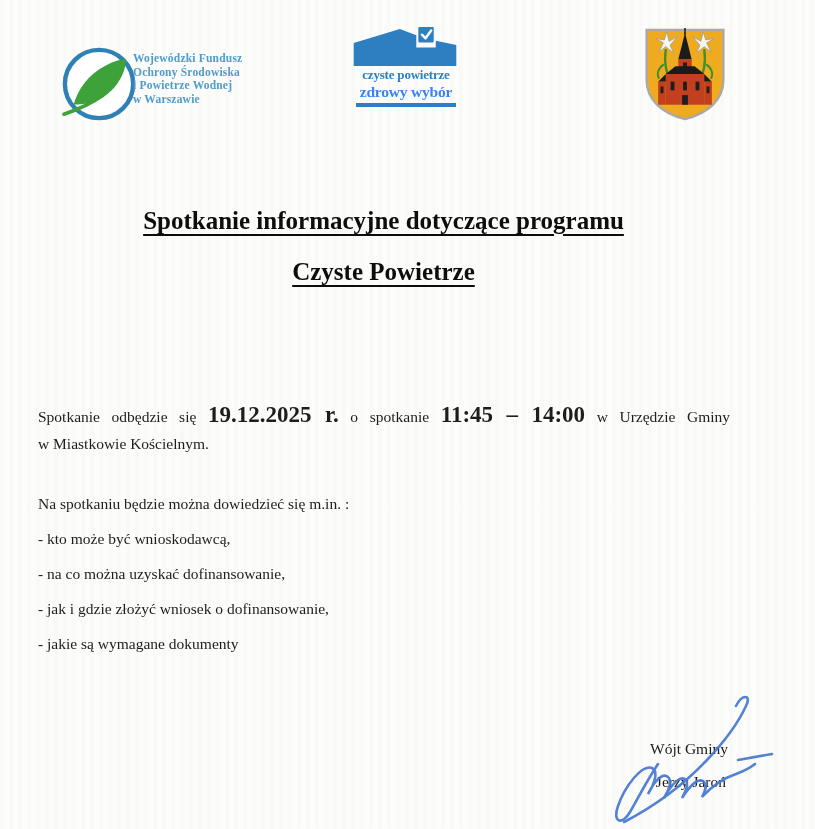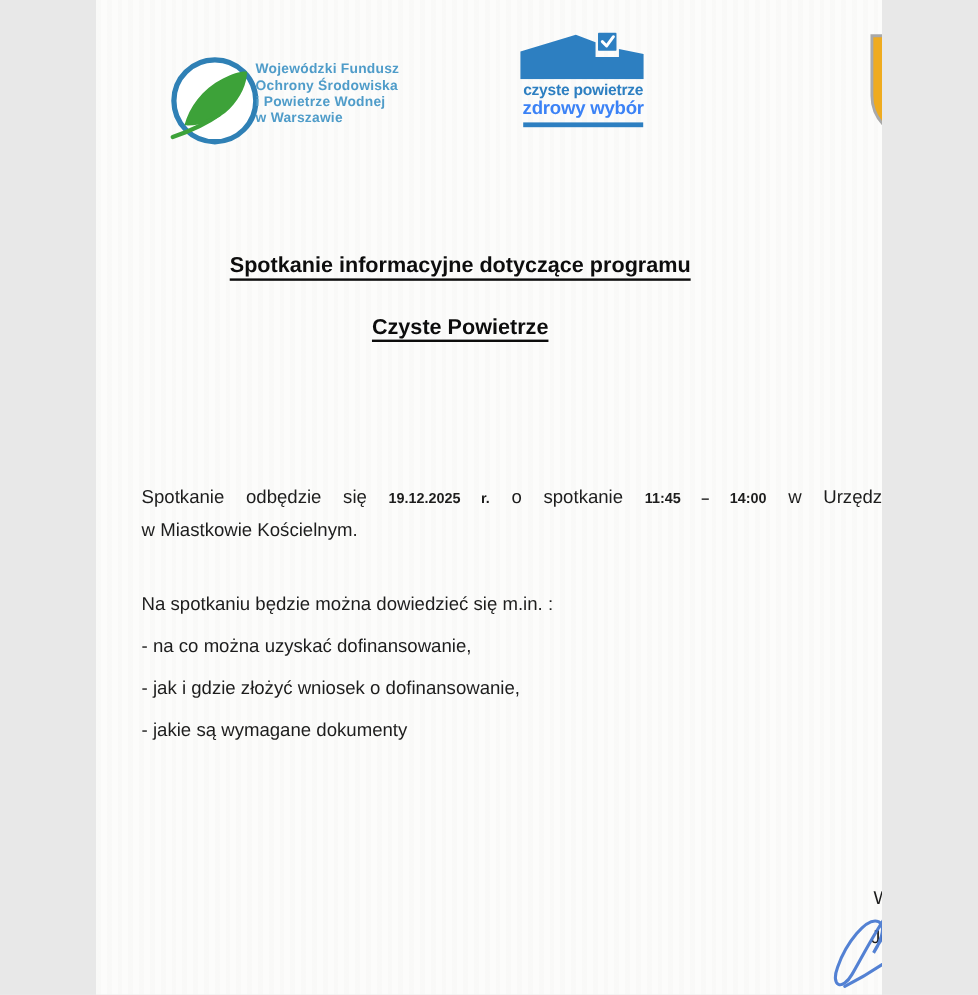--- a/index.html
+++ b/index.html
@@ -1,19 +1,19 @@
 <!DOCTYPE html>
 <html lang="pl"><head>
 <meta charset="utf-8">
 <style>
   html,body { margin:0; padding:0; background:#e8e8e8; }
   .page {
-    position:relative; width:655px; height:829px; margin:0 auto;
+    position:relative; width:815px; height:829px; margin:0 auto;
     background:#fcfcfb; overflow:hidden;
-    font-family:Liberation Sans, sans-serif;
+    font-family:Liberation Serif, serif;
     color:#1d1d1d;
   }
   .page::before {
     content:""; position:absolute; inset:0; pointer-events:none;
     background:repeating-linear-gradient(90deg, rgba(130,128,118,0.025) 0 4px, transparent 4px 9px);
   }
 
   
   .logo { position:absolute; }
   .logo-wfosigw { left:56px; top:40px; width:220px; height:86px; }
@@ -26,31 +26,31 @@
   .logo-czyste { left:350px; top:27px; width:112px; }
   .logo-czyste svg.house { display:block; margin-left:3px; }
   .cp-line1 { font-size:13px; font-weight:bold; color:#2d7fc1; text-align:center; letter-spacing:-0.2px; margin-top:1px; }
   .cp-line2 { font-size:15.5px; font-weight:bold; color:#3b82f6; text-align:center; letter-spacing:-0.2px; }
   .cp-bar { width:100px; height:4px; background:#2d7fc1; margin:2px auto 0 auto; }
   .logo-herb { left:640px; top:26px; width:90px; height:96px; }
 
   
   .title-block { position:absolute; top:206px; left:0; right:48px; text-align:center; color:#0d0d0d; }
   .title-line {
-    font-size:18px; font-weight:bold; line-height:30px;
+    font-size:25px; font-weight:bold; line-height:30px;
     text-decoration:underline; text-decoration-thickness:2px; text-underline-offset:5px;
   }
   .title-line.second { margin-top:21px; }
 
   
   .bodytext { position:absolute; left:38px; width:692px; font-size:15.5px; line-height:27px; }
   .just { text-align:justify; text-align-last:justify; }
   .p1 { top:343px; }
   .p2 { top:401px; }
-  .big { font-size:12px; font-weight:bold; }
+  .big { font-size:23px; font-weight:bold; }
   .list-block { top:486px; }
   .list-block > div { line-height:35px; }
 
   
   .sig-block { position:absolute; left:598px; top:694px; width:186px; height:134px; }
   .sig-role, .sig-name {
     position:absolute; right:0; left:0; text-align:right;
     font-size:15.5px; color:#1b1b1b; line-height:18px;
   }
   .sig-role { top:46px; padding-right:56px; }
@@ -130,20 +130,21 @@
       <b class="big">19.12.2025 r.</b>
       <span>o spotkanie</span>
       <b class="big">11:45 – 14:00</b>
       <span>w Urzędzie Gminy</span>
     </div>
     <div>w Miastkowie Kościelnym.</div>
   </div>
 
   <div class="bodytext list-block">
     <div>Na spotkaniu będzie można dowiedzieć się m.in. :</div>
+    <div>- kto może być wnioskodawcą,</div>
     <div>- na co można uzyskać dofinansowanie,</div>
     <div>- jak i gdzie złożyć wniosek o dofinansowanie,</div>
     <div>- jakie są wymagane dokumenty</div>
   </div>
 
   <div class="sig-block">
     <div class="sig-role">Wójt Gminy</div>
     <div class="sig-name">Jerzy Jaroń</div>
     <svg class="sig-ink" width="186" height="134" viewBox="0 0 186 134">
       <g fill="none" stroke="#4577d0" stroke-width="2.6" stroke-linecap="round" opacity="0.92">

